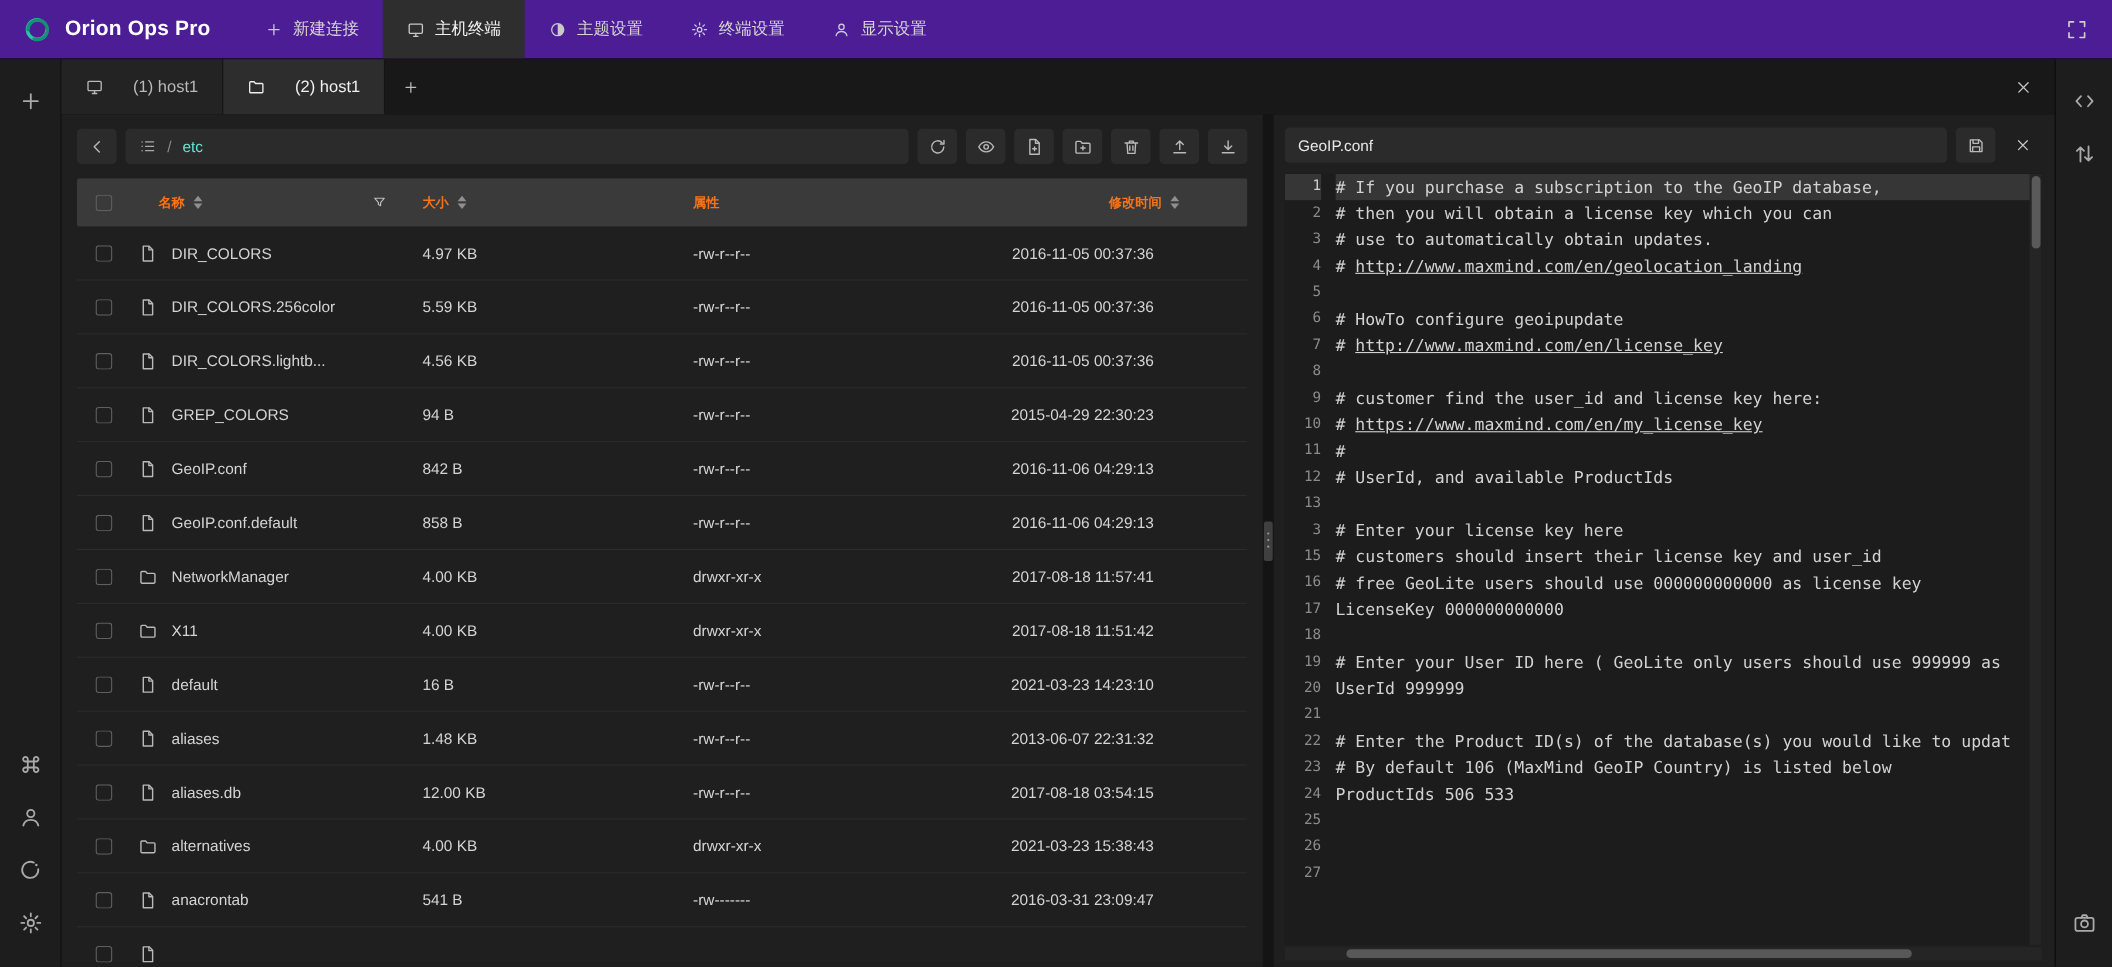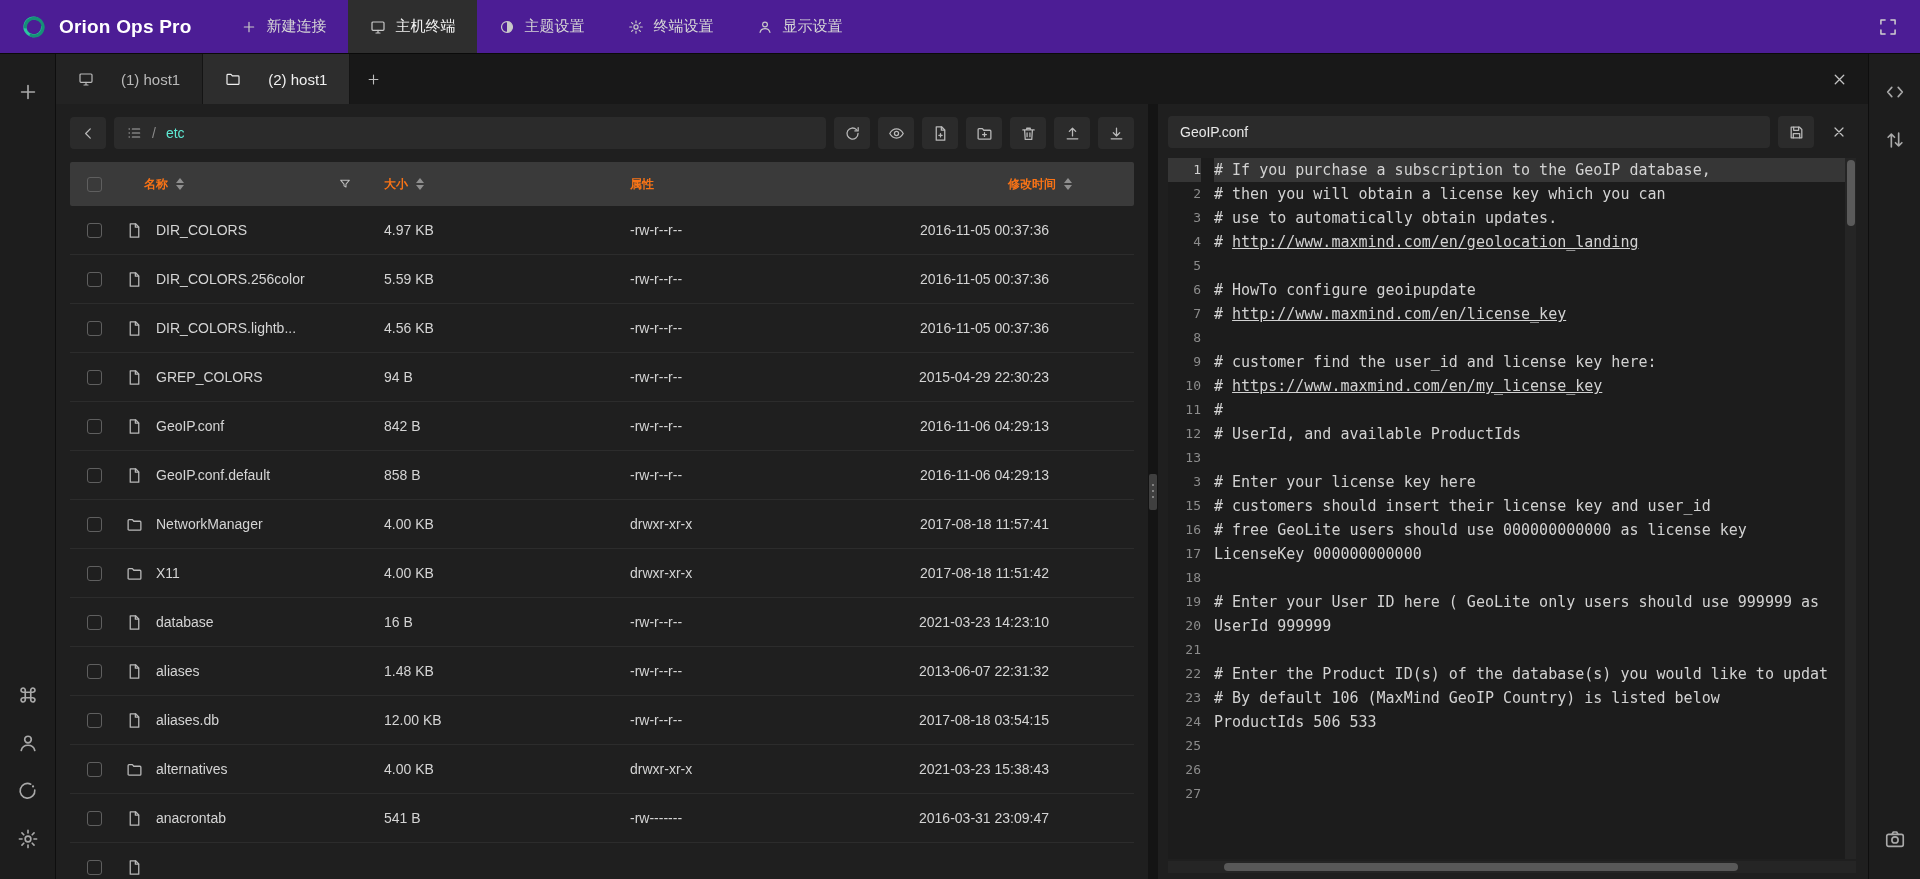--- a/index.html
+++ b/index.html
@@ -479,21 +479,21 @@
                   <div class="cell c-check">
                     <span class="checkbox"></span>
                   </div>
                   <div class="cell c-name">
                     <span class="ficon" data-icon="file">
                       <svg viewBox="0 0 24 24" fill="none" stroke="currentColor" stroke-width="1.8" stroke-linecap="round" stroke-linejoin="round">
                         <path d="M6 2.5h7.5L18 7v14.5H6z"></path>
                         <path d="M13.2 2.8v4.5h4.5"></path>
                       </svg>
                     </span>
-                    <span class="fname">database</span>
+                    <span class="fname">default</span>
                   </div>
                   <div class="cell c-size">16 B</div>
                   <div class="cell c-attr">-rw-r--r--</div>
                   <div class="cell c-time">2021-03-23 14:23:10</div>
                 </div>
                 <div class="trow">
                   <div class="cell c-check">
                     <span class="checkbox"></span>
                   </div>
                   <div class="cell c-name">

